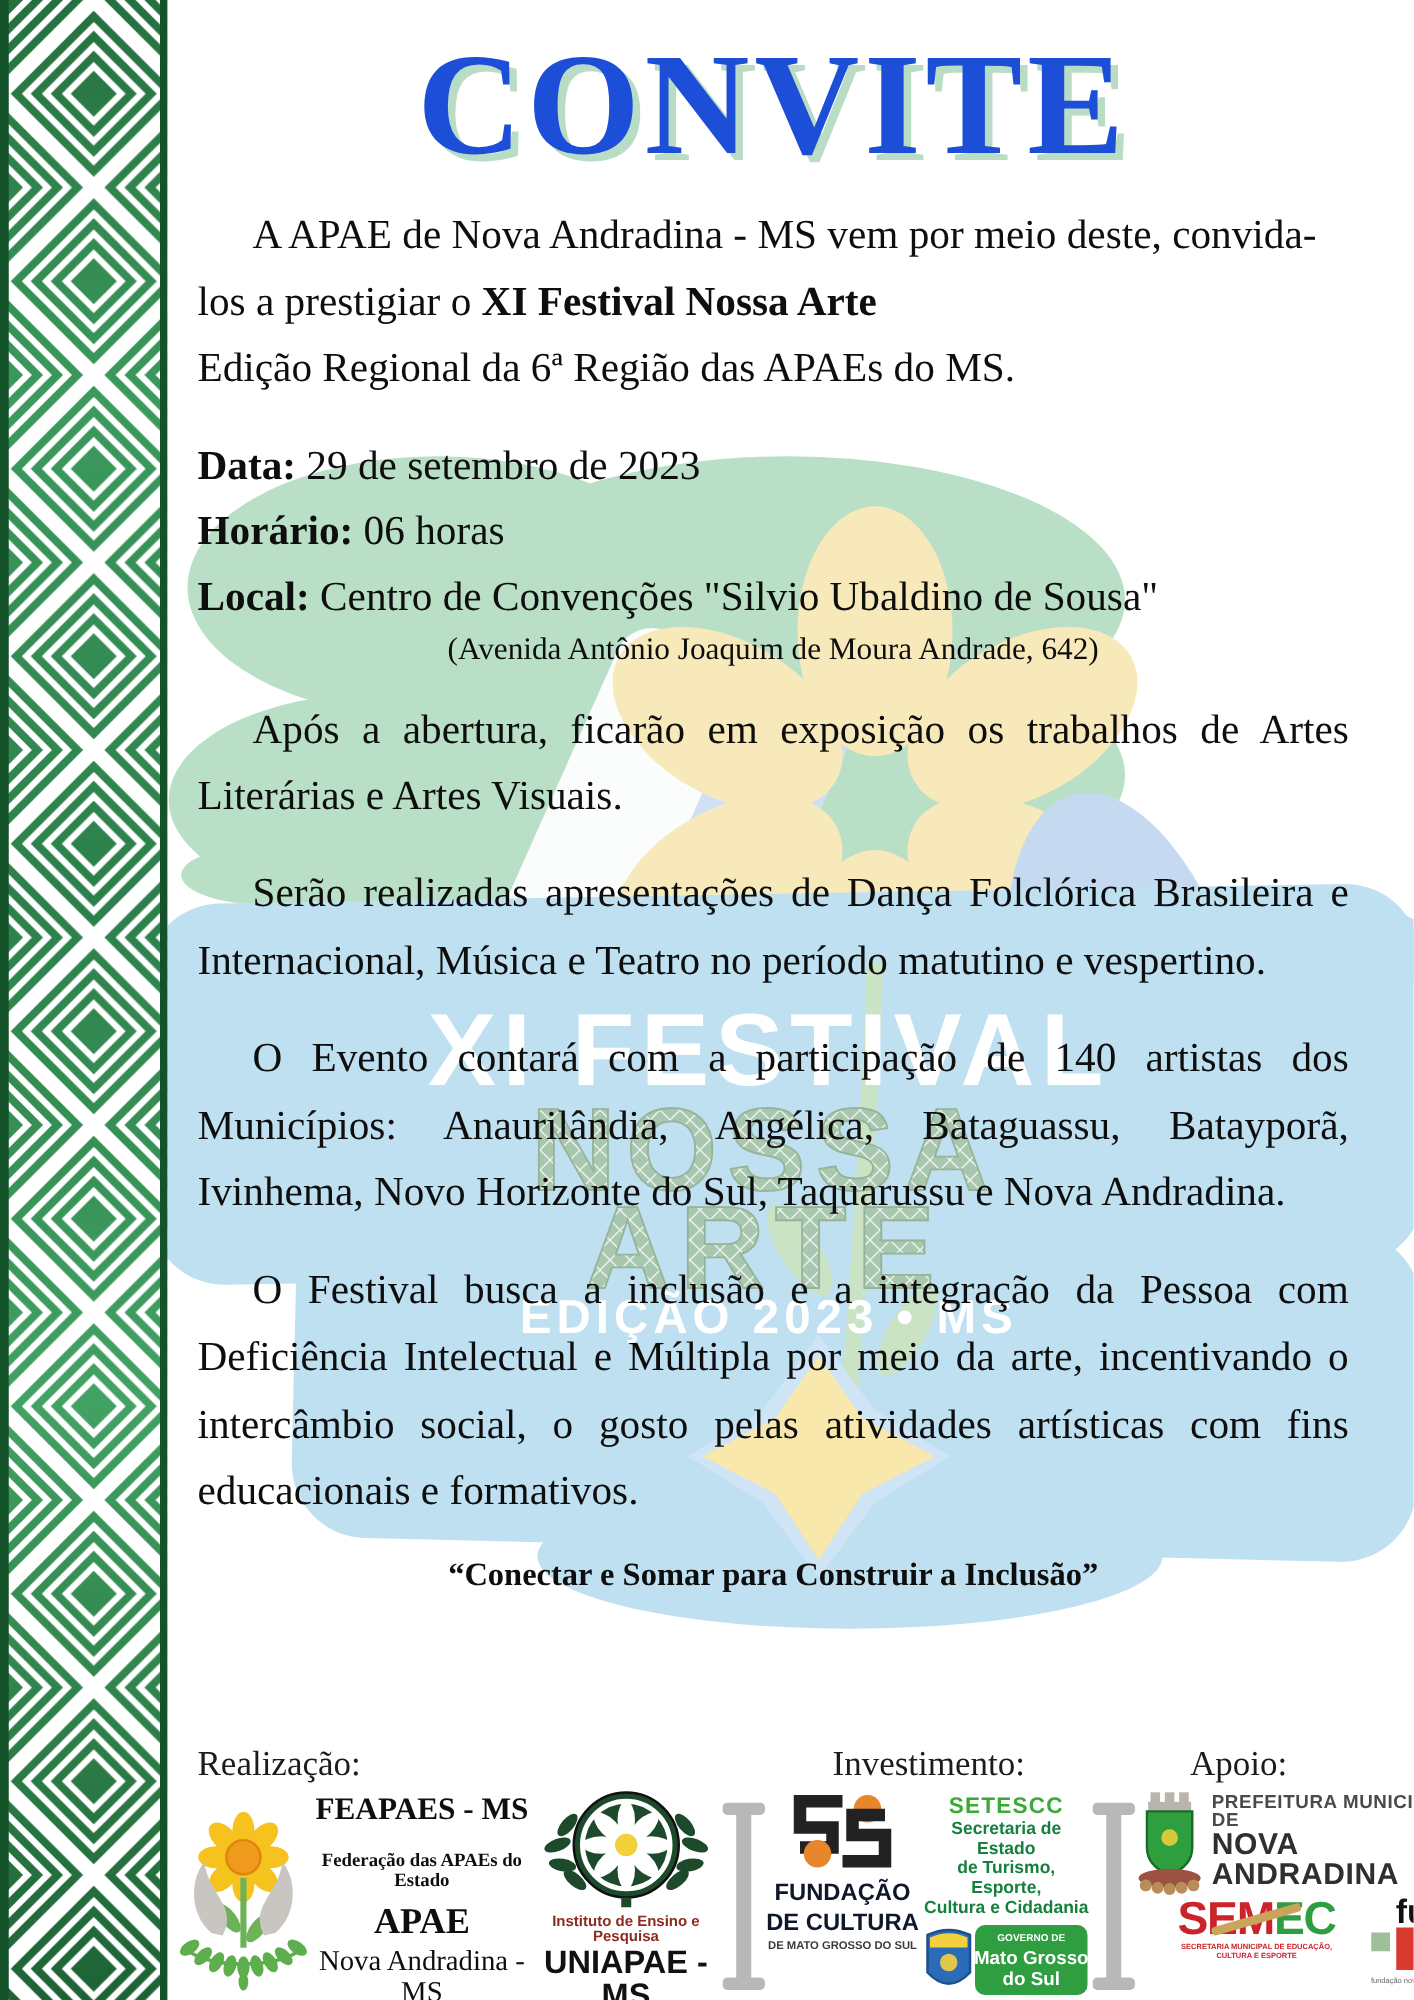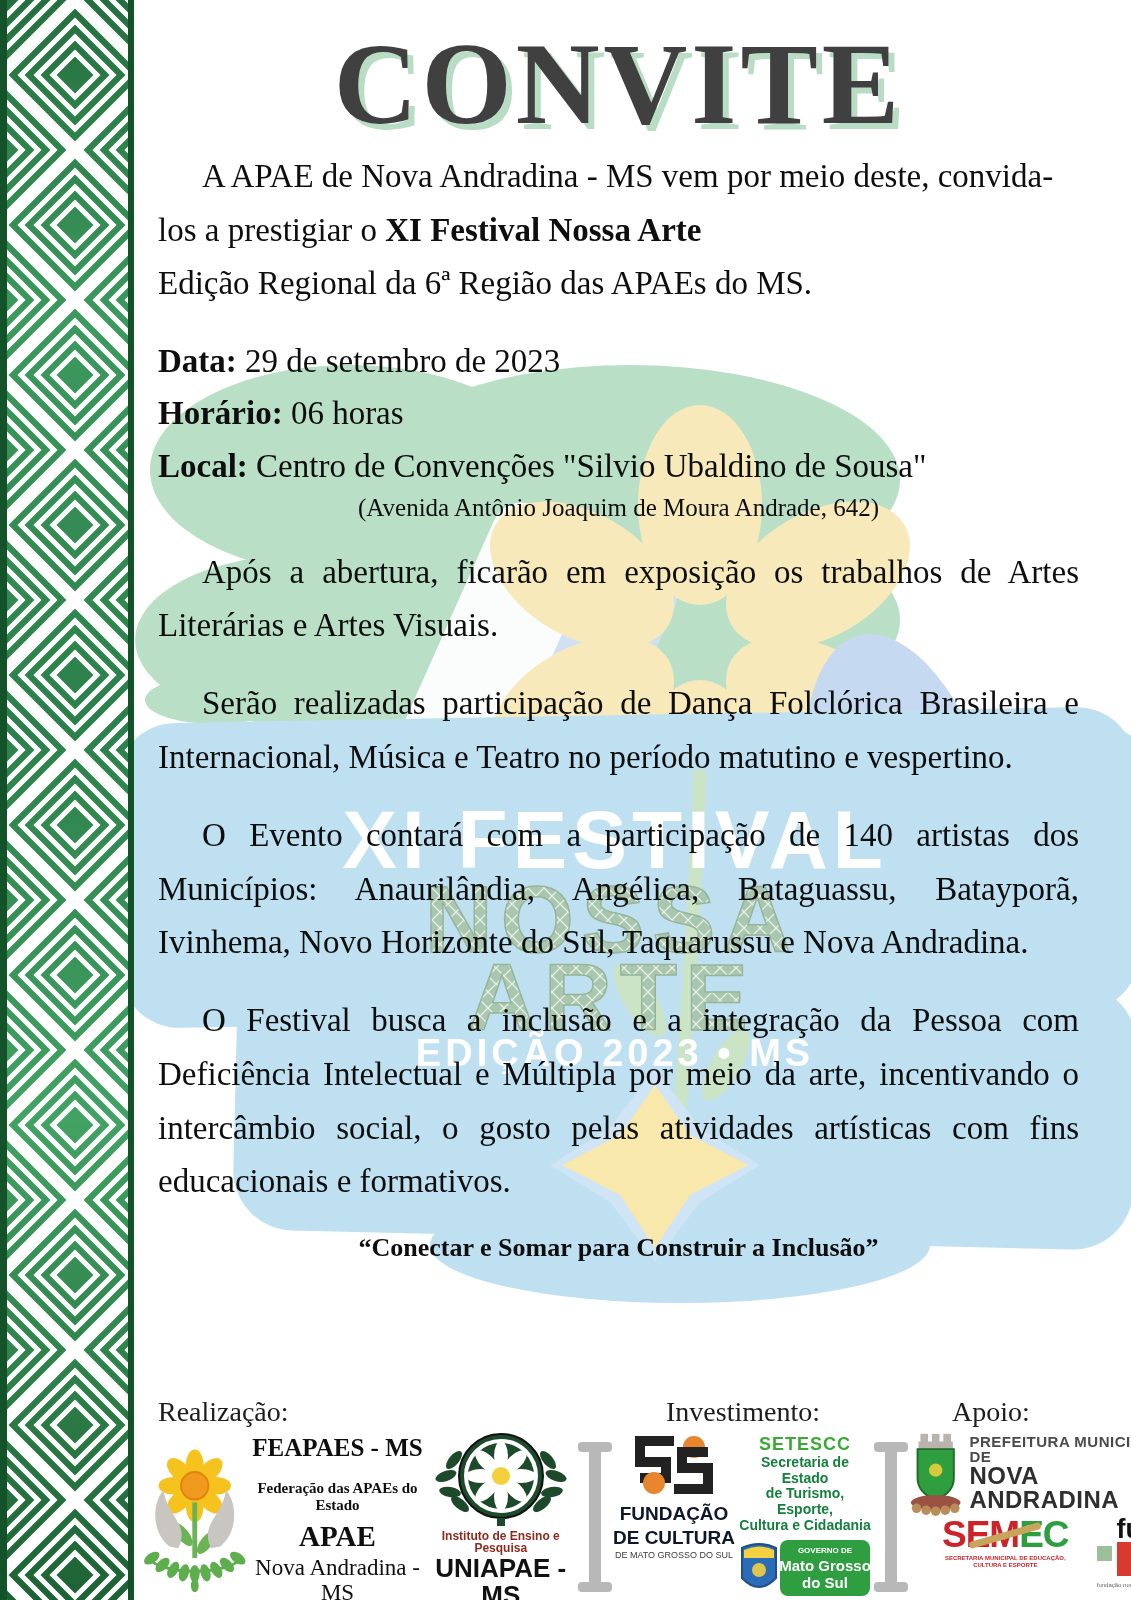--- a/index.html
+++ b/index.html
@@ -1,25 +1,25 @@
 <!DOCTYPE html>
 <html><head>
 <meta charset="utf-8">
 <style>
   html,body{margin:0;padding:0;background:#fff;}
   .page{position:relative;width:1131px;height:1600px;background:#ffffff;overflow:hidden;
         font-family:"Liberation Serif",serif;color:#0e0e0e;}
   .side-border{position:absolute;left:0;top:0;z-index:1;}
   .watermark{position:absolute;left:0;top:0;z-index:0;pointer-events:none;}
   .content{position:absolute;left:158px;top:0;width:921px;z-index:2;}
-  .title{margin:20px 0 0 0;text-align:center;font-size:116px;font-weight:700;color:#404040;
+  .title{margin:20px 0 0 0;text-align:center;font-size:116px;font-weight:700;color:#1d4ed8;
          letter-spacing:4px;line-height:1.12;text-shadow:6px 6px 0 #b9dcc4;}
   .para{font-size:33px;line-height:1.63;text-align:justify;text-indent:44px;margin:0 0 24px 0;}
   .para.noj{text-align:left;}
-  .first-para{margin-top:0;}
+  .first-para{margin-top:12px;}
   .info{margin:2px 0 10px 0;}
   .info-line{font-size:33px;line-height:1.58;}
   .info-line b{font-weight:700;}
   .address{text-align:center;font-size:25px;margin:2px 0 24px 0;}
   .quote{text-align:center;font-weight:700;font-size:26px;margin-top:24px;}
   .footer{position:absolute;left:140px;top:1396px;width:986px;z-index:2;display:flex;align-items:flex-start;}
   .col-label{font-size:28px;color:#1c1c1c;}
   .col-realizacao{width:438px;}
   .col-realizacao .col-label{margin-left:18px;}
   .real-row{display:flex;align-items:center;margin-top:2px;}
@@ -29,21 +29,21 @@
   .apae-title{font-size:29px;font-weight:700;margin-top:8px;}
   .apae-sub{font-size:23px;margin-top:2px;}
   .uniapae-block{width:158px;text-align:center;line-height:1.05;}
   .uniapae-sub{font-size:12px;font-weight:700;color:#8c2b1e;font-family:"Liberation Sans",sans-serif;}
   .uniapae-title{font-size:26px;font-weight:700;font-family:"Liberation Sans",sans-serif;color:#111;}
   .divider{margin-top:46px;flex:none;}
   .col-invest{width:262px;text-align:center;}
   .invest-row{display:flex;margin-top:6px;}
   .fundacao-block{width:124px;text-align:center;font-family:"Liberation Sans",sans-serif;}
   .fundacao-l1{font-size:19px;font-weight:800;color:#0f172a;line-height:1.05;margin-top:4px;}
-  .fundacao-l3{font-size:9px;font-weight:400;color:#3b3b3b;margin-top:2px;}
+  .fundacao-l3{font-size:9px;font-weight:700;color:#3b3b3b;margin-top:2px;}
   .setescc-block{width:138px;text-align:center;font-family:"Liberation Sans",sans-serif;}
   .setescc-title{font-size:18px;font-weight:800;color:#3aaa35;letter-spacing:1px;}
   .setescc-sub{font-size:14px;font-weight:600;color:#15803d;line-height:1.12;}
   .col-apoio{width:276px;}
   .col-apoio .col-label{margin-left:44px;}
   .pref-row{display:flex;align-items:center;margin-top:2px;}
   .pref-text{margin-left:6px;font-family:"Liberation Sans",sans-serif;line-height:1.0;}
   .pref-l1{font-size:15px;font-weight:700;color:#4a4a4a;letter-spacing:0.5px;}
   .pref-l2{font-size:24px;font-weight:800;color:#2f2f2f;letter-spacing:0.5px;}
   .support-row{display:flex;margin-top:0px;margin-left:34px;gap:26px;align-items:flex-start;}
@@ -161,21 +161,21 @@
     <p class="para noj first-para"><span>A APAE de Nova Andradina - MS vem por meio deste, convida-los a prestigiar o </span><b>XI Festival Nossa Arte</b><br><span>Edição Regional da 6ª Região das APAEs do MS.</span></p>
 
     <div class="info">
       <div class="info-line"><b>Data:</b><span> 29 de setembro de 2023</span></div>
       <div class="info-line"><b>Horário:</b><span> 06 horas</span></div>
       <div class="info-line"><b>Local:</b><span> Centro de Convenções "Silvio Ubaldino de Sousa"</span></div>
       <div class="address">(Avenida Antônio Joaquim de Moura Andrade, 642)</div>
     </div>
 
     <p class="para">Após a abertura, ficarão em exposição os trabalhos de Artes Literárias e Artes Visuais.</p>
-    <p class="para">Serão realizadas participação de Dança Folclórica Brasileira e Internacional, Música e Teatro no período matutino e vespertino.</p>
+    <p class="para">Serão realizadas apresentações de Dança Folclórica Brasileira e Internacional, Música e Teatro no período matutino e vespertino.</p>
     <p class="para">O Evento contará com a participação de 140 artistas dos Municípios: Anaurilândia, Angélica, Bataguassu, Batayporã, Ivinhema, Novo Horizonte do Sul, Taquarussu e Nova Andradina.</p>
     <p class="para">O Festival busca a inclusão e a integração da Pessoa com Deficiência Intelectual e Múltipla por meio da arte, incentivando o intercâmbio social, o gosto pelas atividades artísticas com fins educacionais e formativos.</p>
 
     <div class="quote">“Conectar e Somar para Construir a Inclusão”</div>
   </div>
 
   <div class="footer">
 
     <div class="col-realizacao">
       <div class="col-label">Realização:</div>

